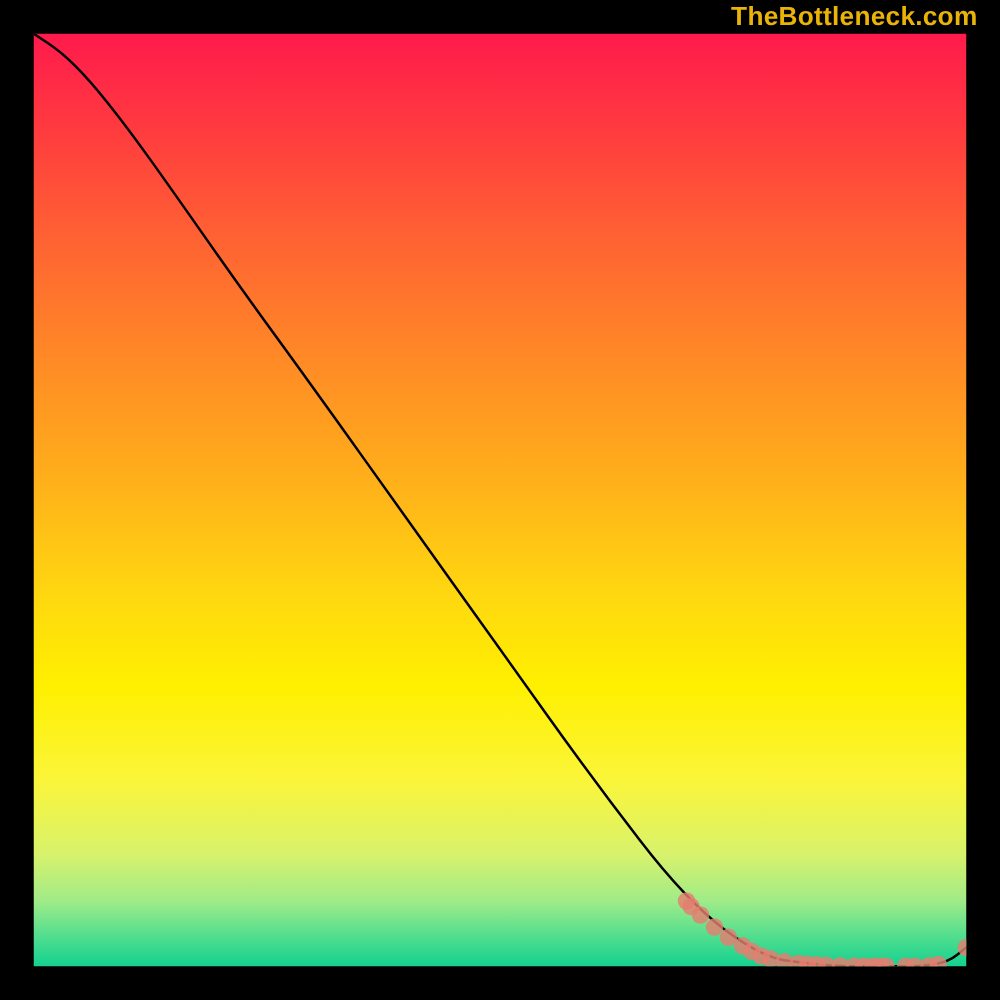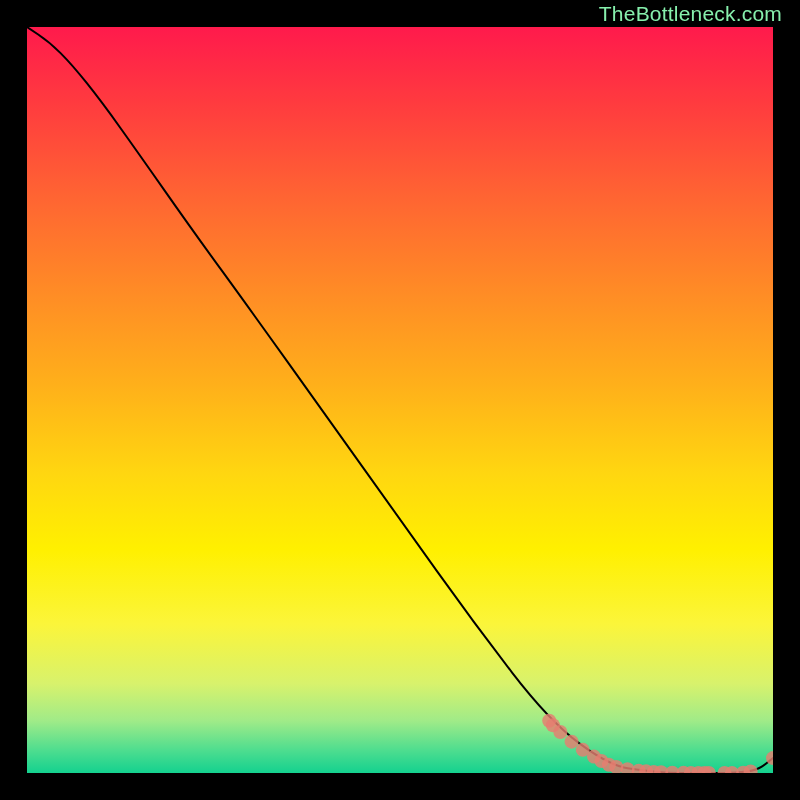--- a/index.html
+++ b/index.html
@@ -8,23 +8,23 @@
     height: 800px;
     background: #000;
     position: relative;
     font-family: Arial, Helvetica, sans-serif;
     overflow: hidden;
   }
   .attribution {
     position: absolute;
     top: 2px;
     right: 18px;
-    color: #86efac;
+    color: #eab308;
     font-size: 21px;
-    font-weight: 400;
+    font-weight: 700;
     letter-spacing: 0.2px;
   }
   .plot-area {
     position: absolute;
     left: 27px;
     top: 27px;
     width: 746px;
     height: 746px;
     background: linear-gradient(to bottom,
       #ff1a4c 0%,

